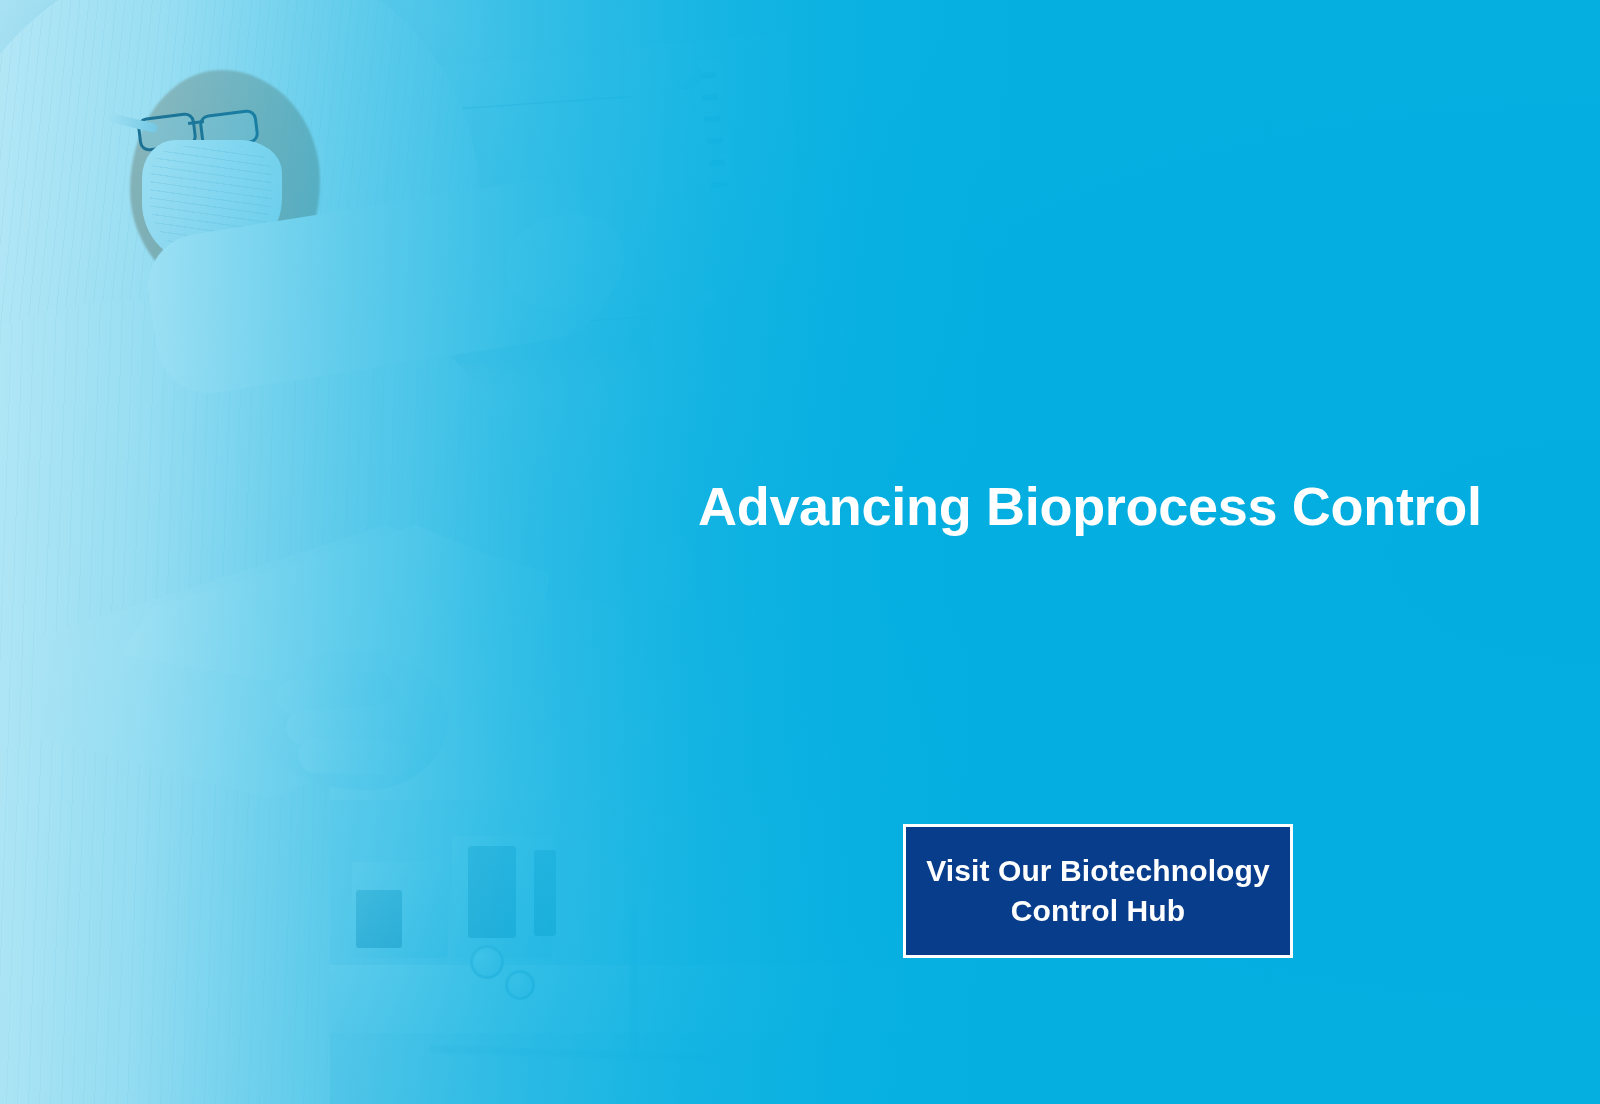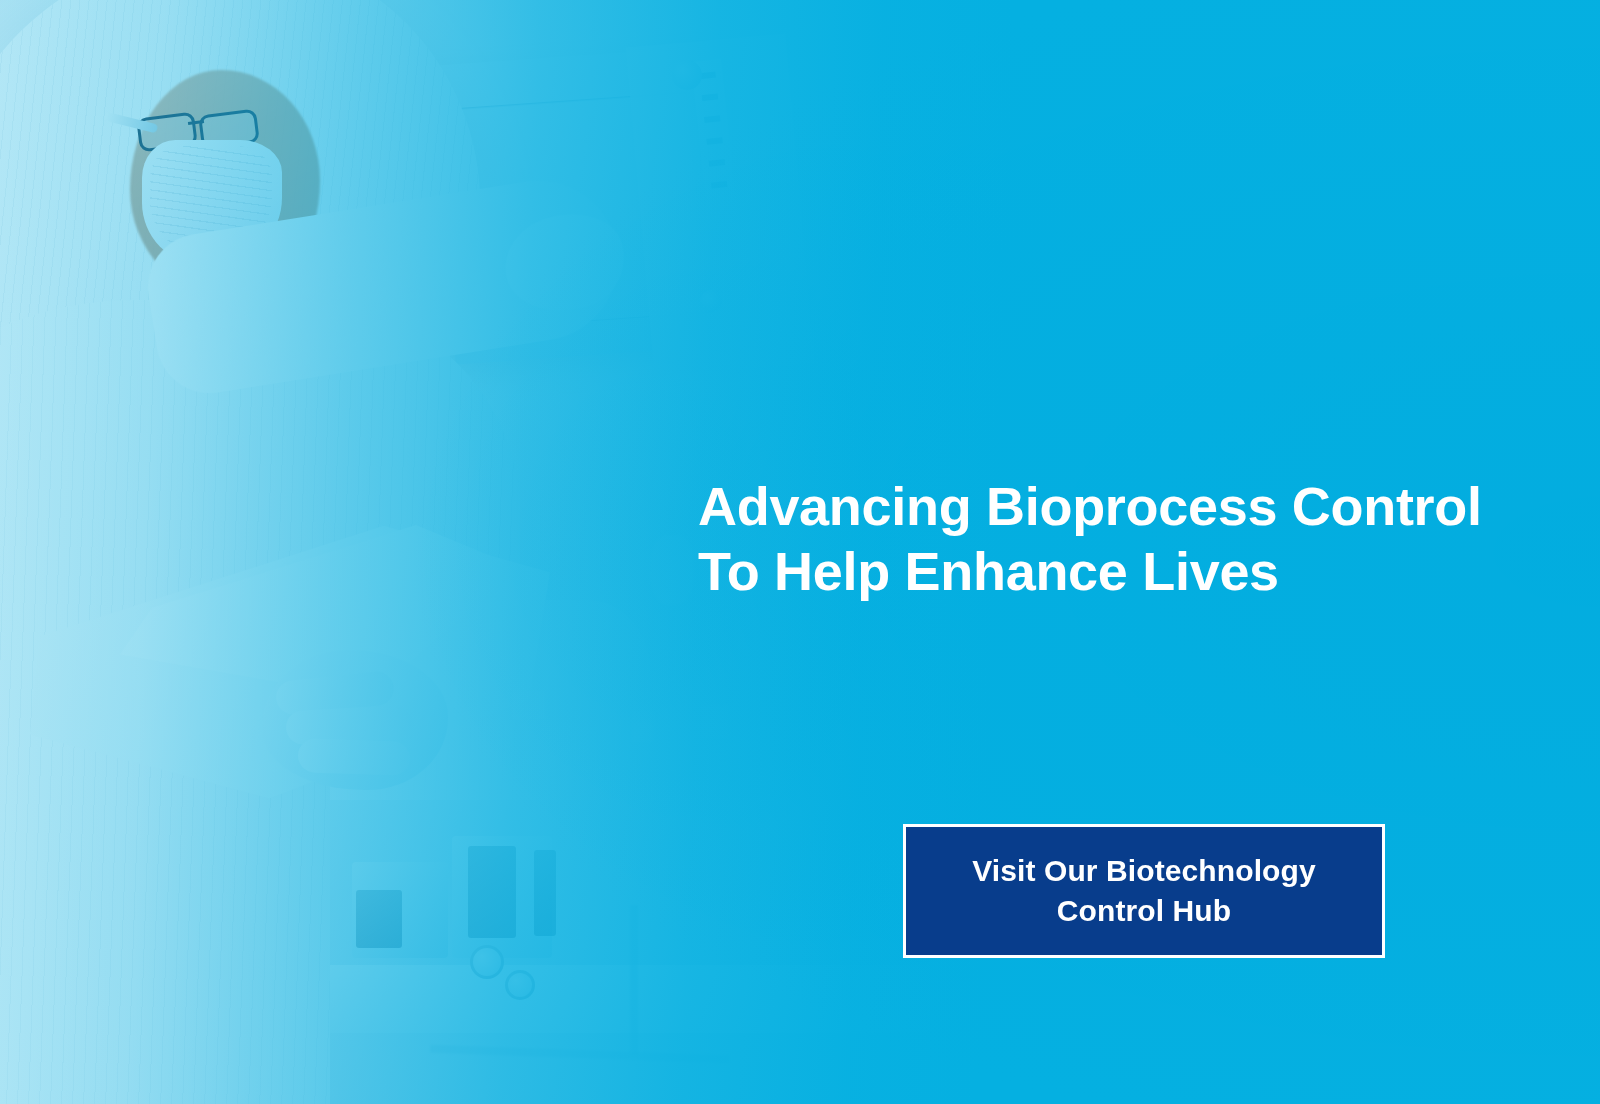--- a/index.html
+++ b/index.html
@@ -341,21 +341,21 @@
     font-weight: 700;
     letter-spacing: -0.3px;
     font-family: "Liberation Sans", sans-serif;
   }
   .headline .line { display: block; white-space: nowrap; }
 
   .cta-button {
     position: absolute;
     left: 903px;
     top: 824px;
-    width: 482px;
+    width: 390px;
     height: 134px;
     box-sizing: border-box;
     background: #083d8c;
     border: 3px solid #ffffff;
     color: #ffffff;
     font-family: "Liberation Sans", sans-serif;
     font-size: 30px;
     font-weight: 700;
     line-height: 1.33;
     letter-spacing: 0.1px;
@@ -433,21 +433,20 @@
     <div class="photo-sticker s5"></div>
   </div>
 
   <div class="cyan-overlay"></div>
   <div class="cyan-tint"></div>
 
   <div class="content">
 
     <h1 class="headline">
       <span class="line">Advancing Bioprocess Control</span>
-      <span class="line">To Help Enhance Lives</span>
     </h1>
 
     <a class="cta-button" href="#">
       <span class="cta-line">Visit Our Biotechnology</span>
       <span class="cta-line">Control Hub</span>
     </a>
 
   </div>
 </div>
 

